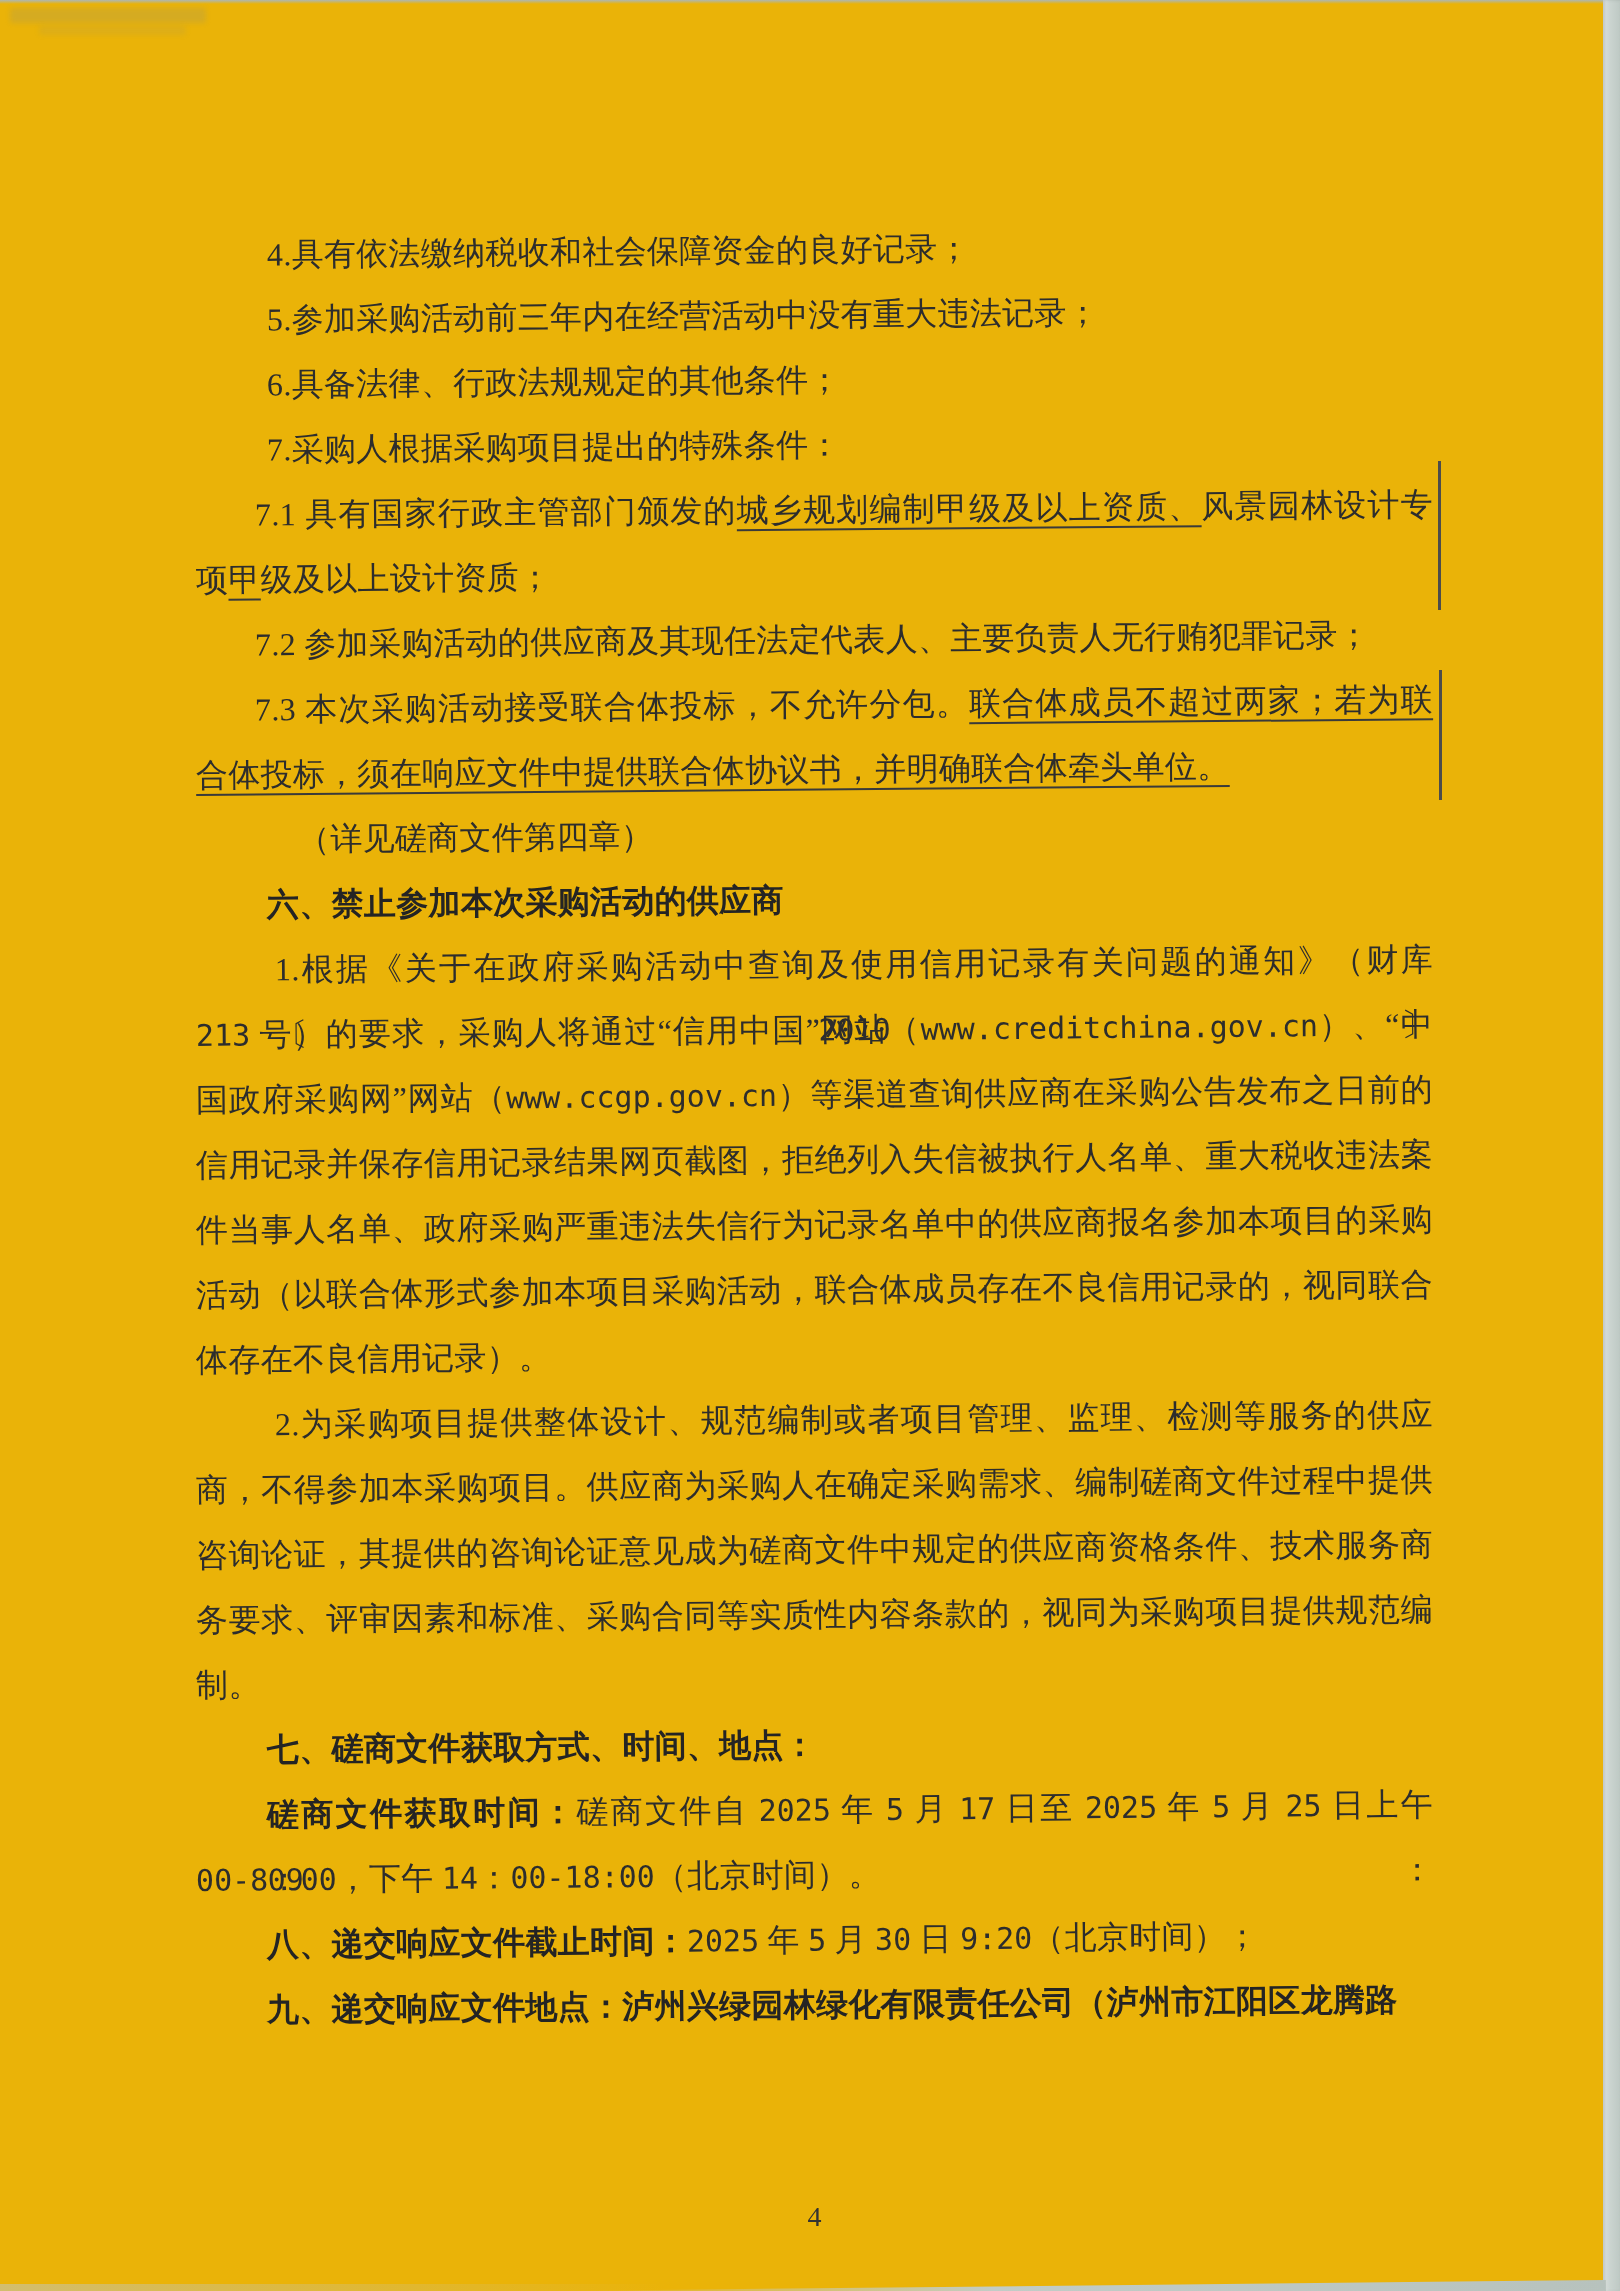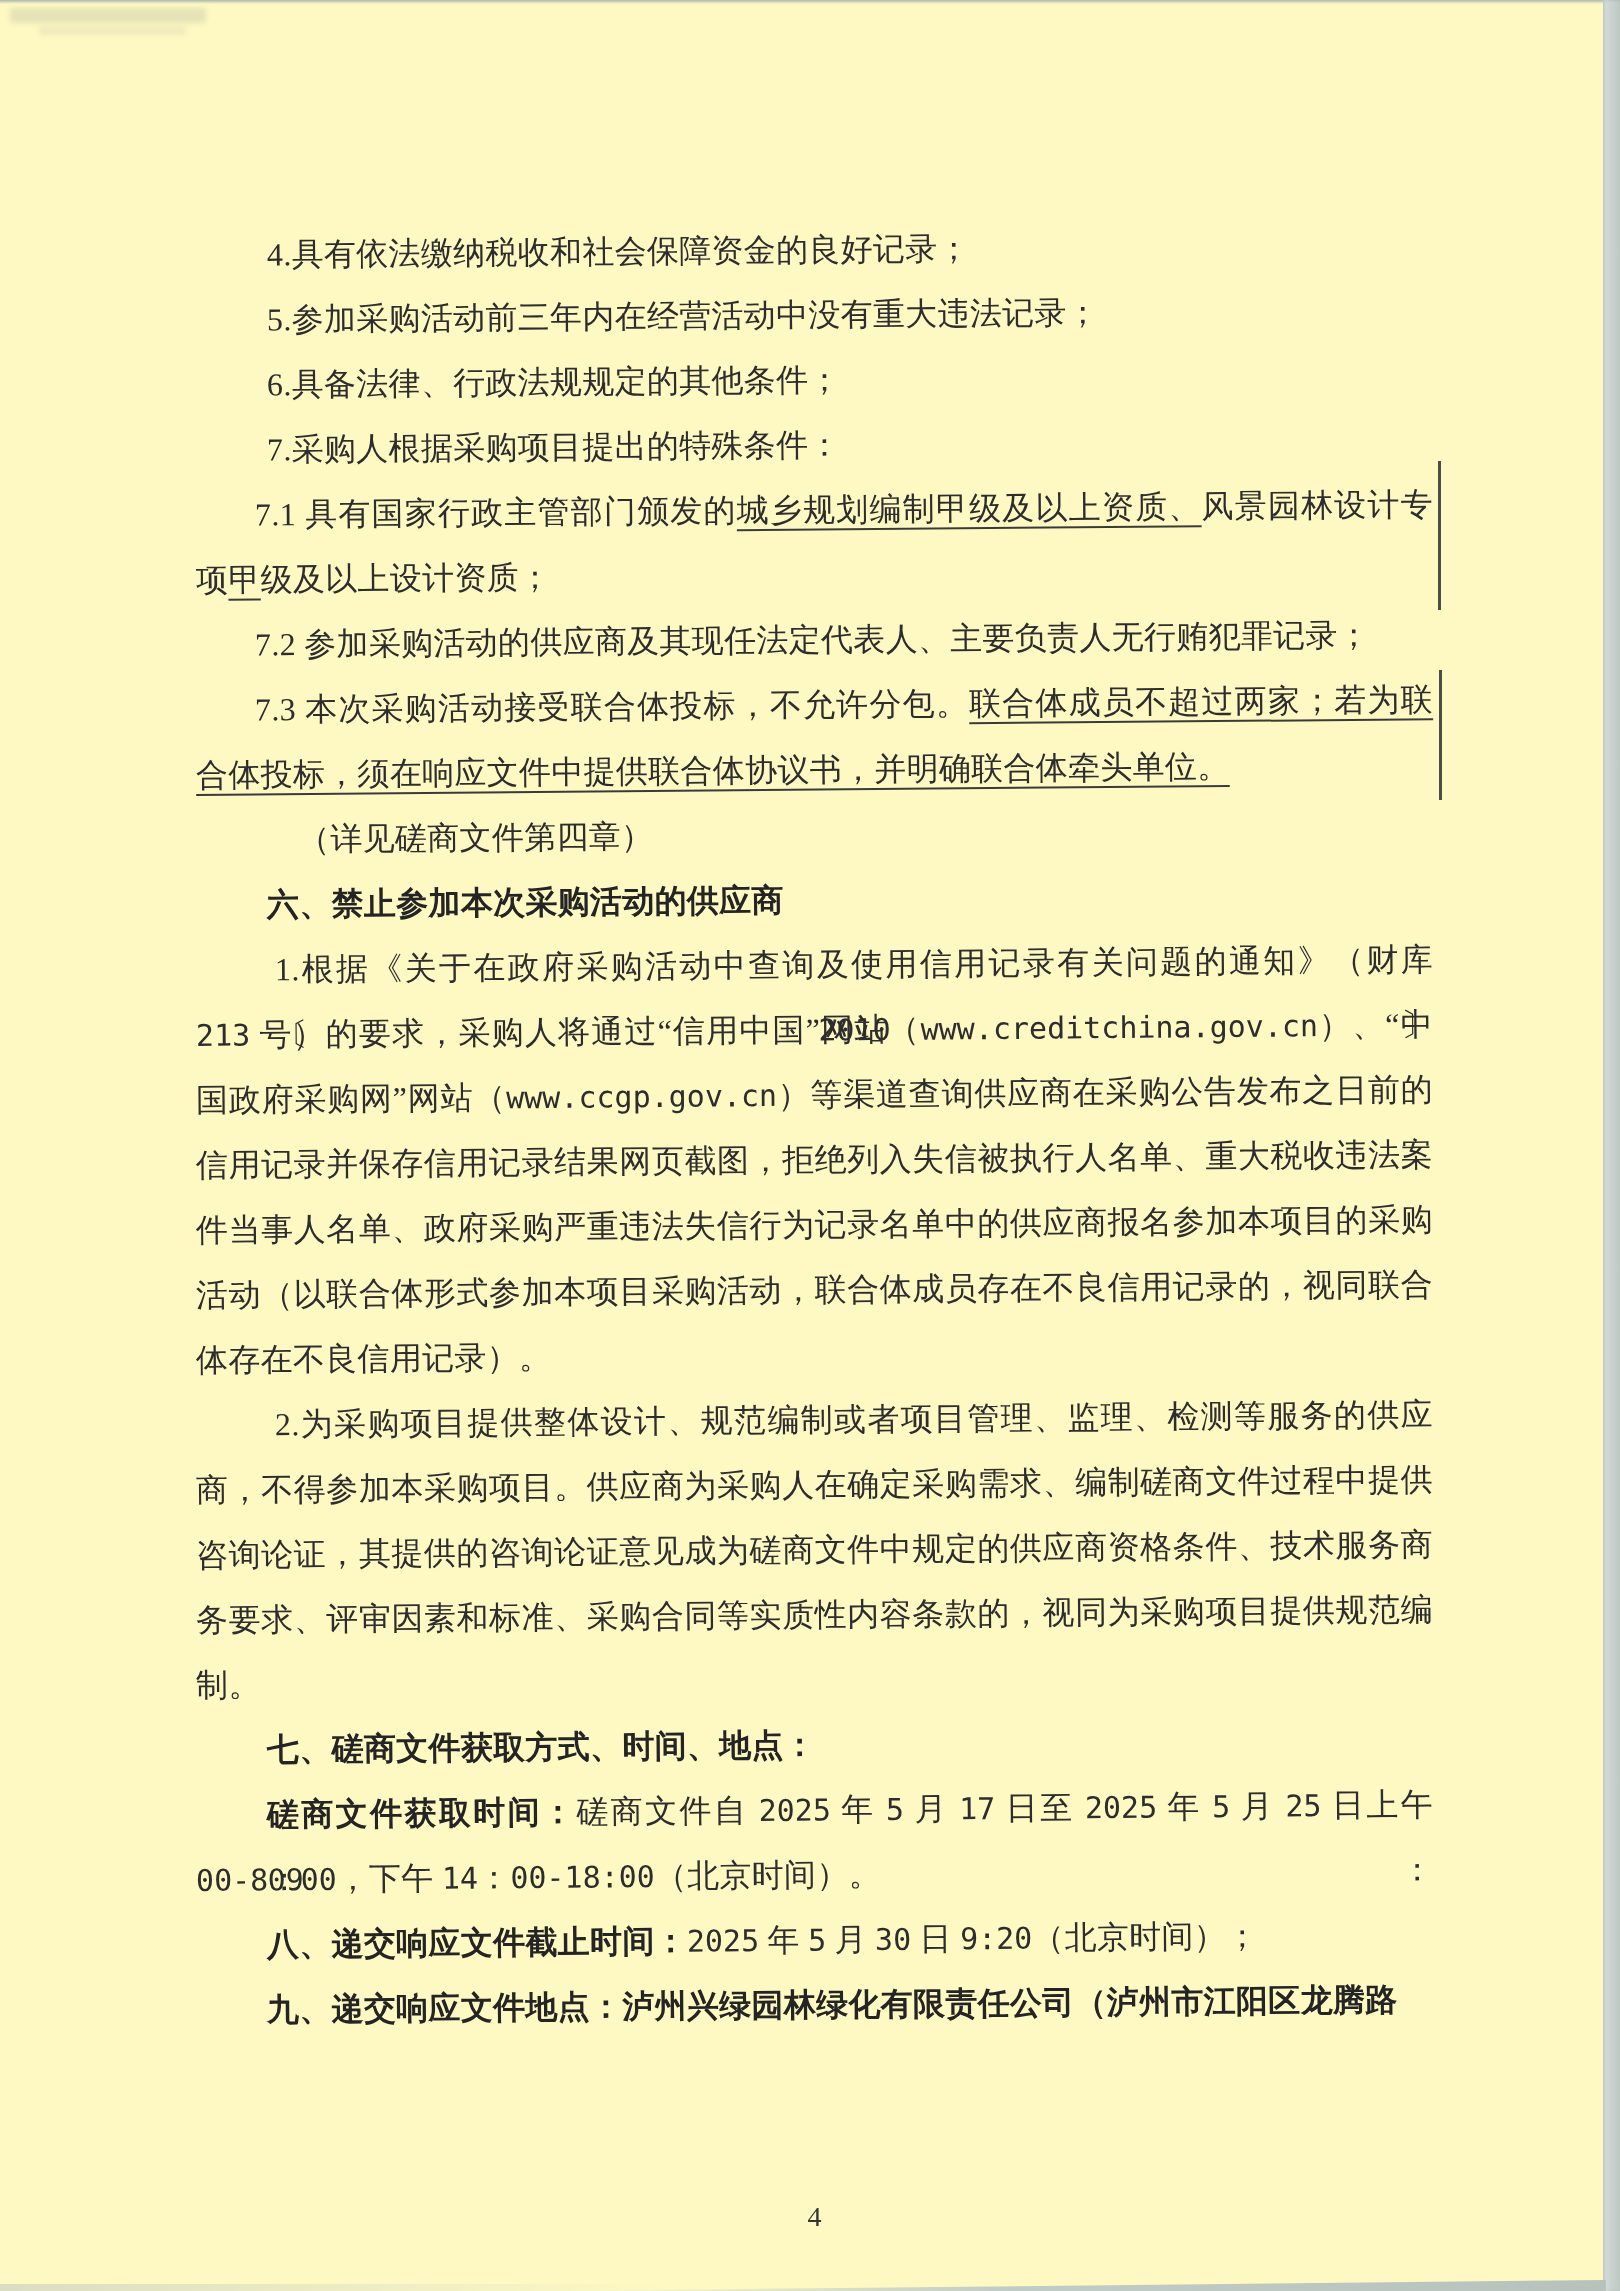--- a/index.html
+++ b/index.html
@@ -1,19 +1,19 @@
 <!DOCTYPE html>
 <html lang="zh"><head>
 <meta charset="utf-8">
 <style>
   html,body{margin:0;padding:0;background:#888;}
   .page{
     position:relative;
     width:1620px;height:2292px;
-    background:#fef9c3;
+    background:#eab308;
     overflow:hidden;
     font-family:"Liberation Serif","DejaVu Serif",serif;
     color:#2d2d2d;
   }
   
   .top-edge{position:absolute;top:0;left:0;right:13.7px;height:3.9px;
     background:linear-gradient(to bottom,#aeb7b2 0%,rgba(174,183,178,0) 100%);}
   .smudge-a{position:absolute;top:7.8px;left:9.8px;width:196px;height:15.7px;
     background:rgba(130,140,135,0.20);filter:blur(2.9px);border-radius:2.9px;}
   .smudge-b{position:absolute;top:25.5px;left:39px;width:147px;height:9.8px;

